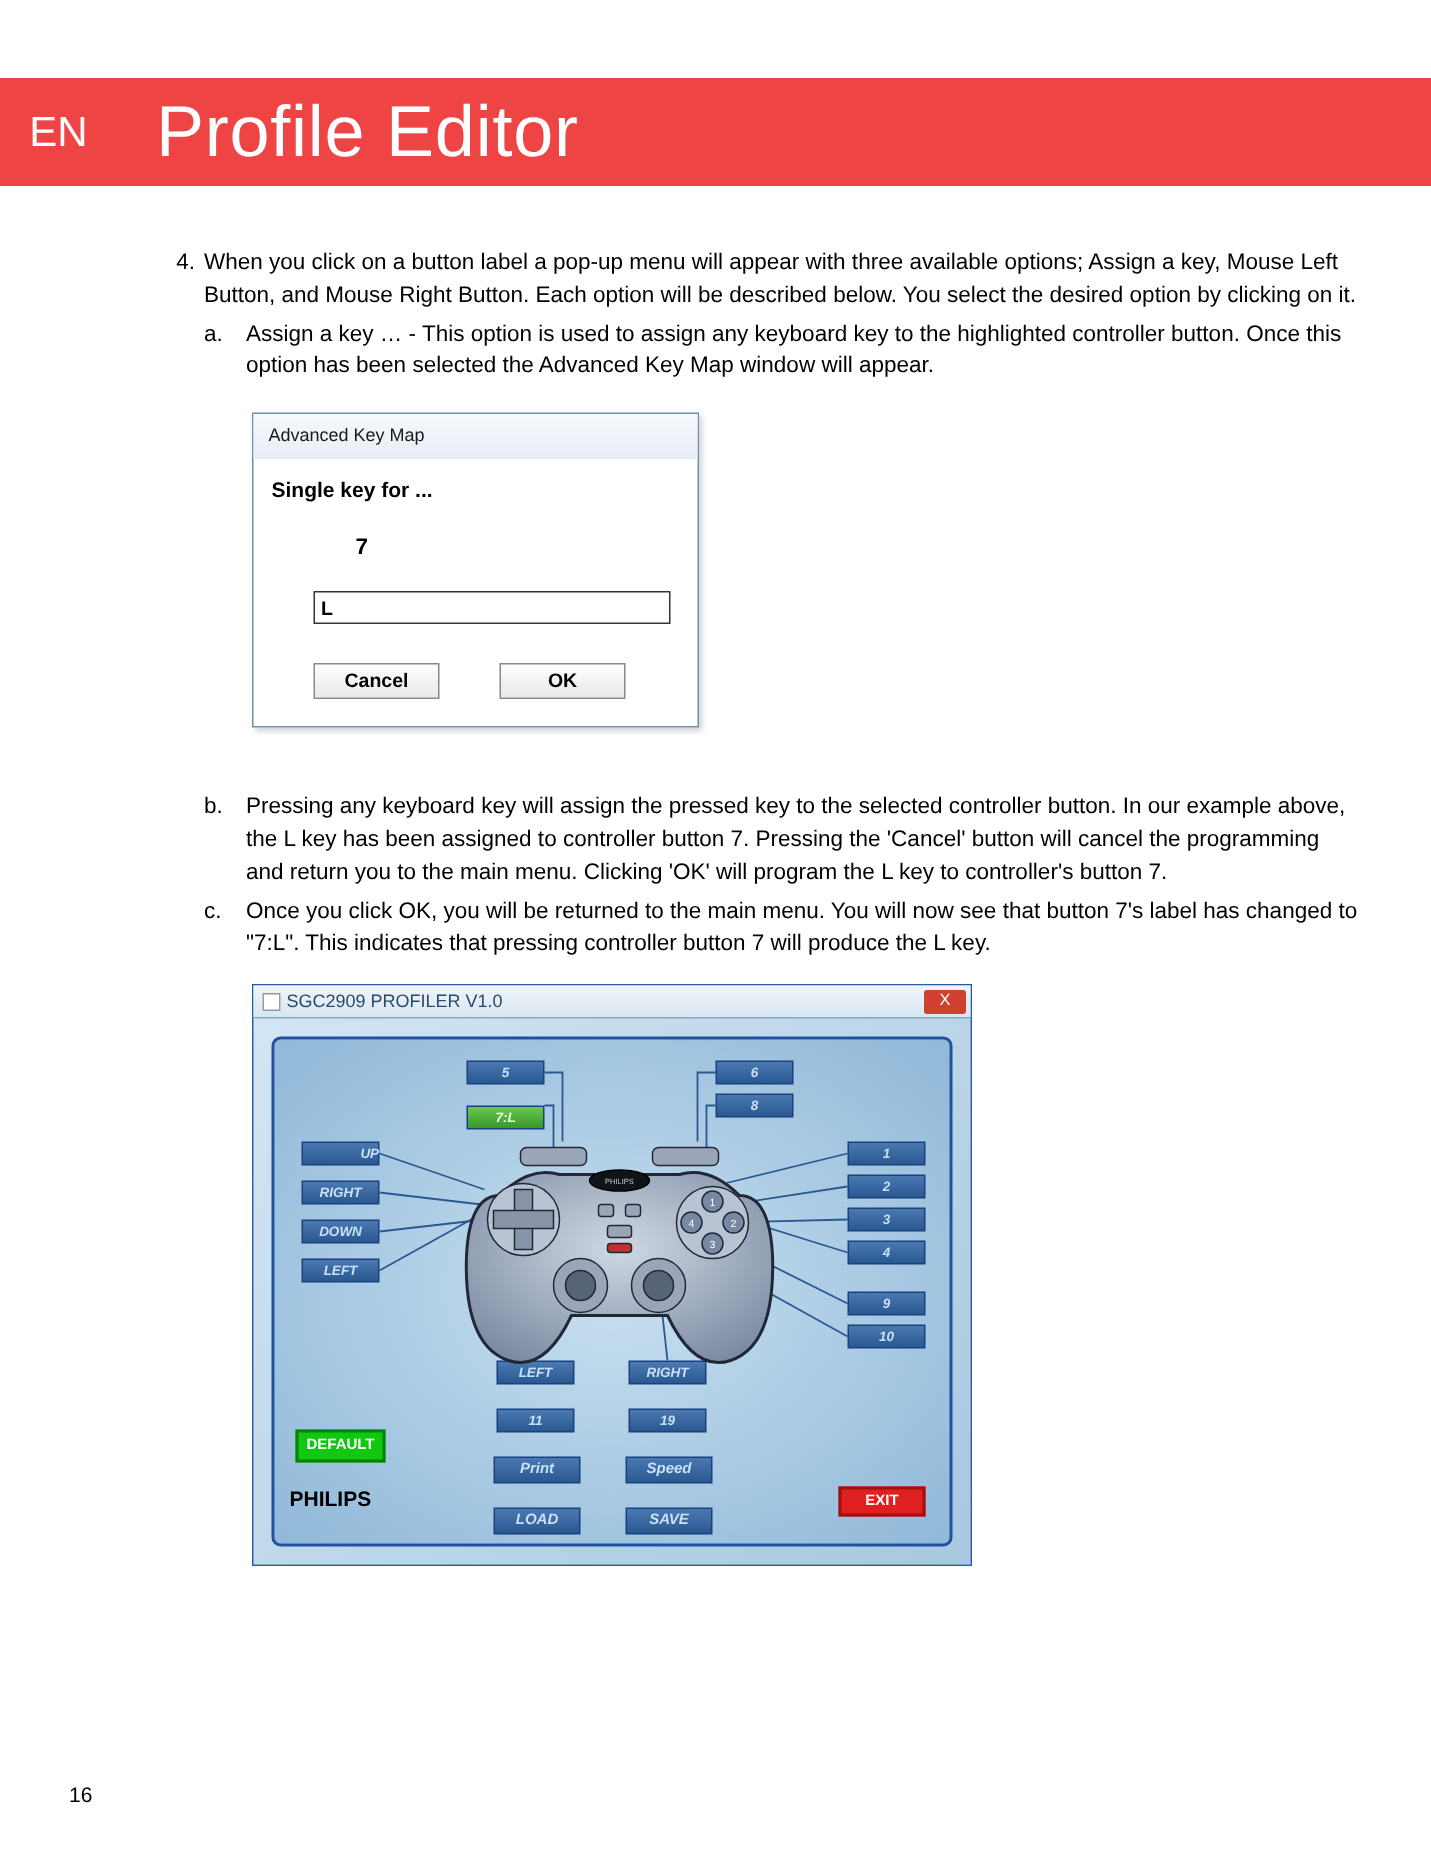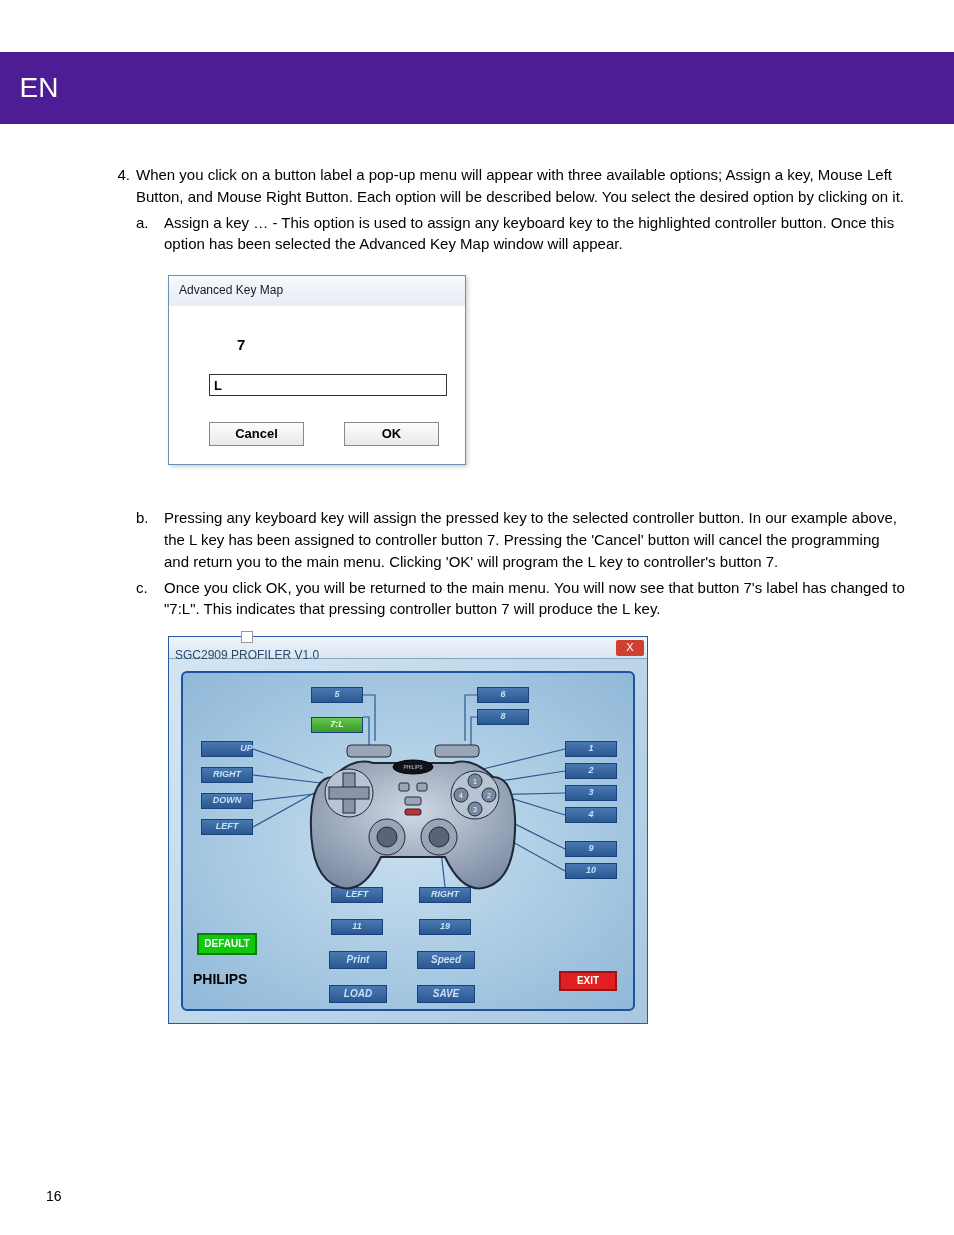--- a/index.html
+++ b/index.html
@@ -1,72 +1,74 @@
 <!DOCTYPE html>
 <html><head>
 <meta charset="utf-8">
 <style>
   * { box-sizing: border-box; margin: 0; padding: 0; }
   body { width: 954px; height: 1235px; background: #fff; font-family: "Gill Sans", "Gill Sans MT", "Helvetica Neue", Arial, sans-serif; position: relative; color: #000; }
-  .header-bar { position: absolute; top: 52px; left: 0; width: 100%; height: 72px; background: #4c1d95; display: flex; align-items: center; }
+  .header-bar { position: absolute; top: 52px; left: 0; width: 100%; height: 72px; background: #ef4444; display: flex; align-items: center; }
   .lang-box { width: 78px; height: 72px; display: flex; align-items: center; justify-content: center; font-size: 28px; color: #fff; }
   .title { font-size: 48px; font-weight: 300; color: #fff; padding-left: 26px; letter-spacing: 0.5px; }
   .body-content { position: absolute; top: 164px; left: 106px; width: 800px; font-size: 15px; line-height: 1.45; }
   .step4 { display: flex; }
   .step4 .num { width: 30px; flex-shrink: 0; text-align: right; padding-right: 6px; }
   .step4 .txt { flex: 1; }
   .sub-a { display: flex; margin-top: 4px; padding-left: 30px; }
   .sub-a .let { width: 28px; flex-shrink: 0; }
   .dialog1 { margin: 20px 0 0 62px; width: 298px; border: 1px solid #6c90b0; background: #fff; font-family: "Segoe UI", Tahoma, sans-serif; box-shadow: 2px 2px 4px rgba(0,0,0,0.18); }
   .dialog1 .tb { height: 30px; display: flex; align-items: center; padding-left: 10px; background: linear-gradient(to bottom, #f6f9fc, #e6edf5); font-size: 12px; color: #1a1a1a; }
   .dialog1 .inner { padding: 10px 12px 18px 12px; }
   .dialog1 .label { font-weight: bold; font-size: 14px; }
   .dialog1 .seven { text-align: left; padding-left: 56px; font-weight: bold; font-size: 15px; margin: 18px 0 18px 0; }
   .dialog1 input { width: 238px; height: 22px; margin-left: 28px; border: 1px solid #333; font-family: inherit; font-weight: bold; padding-left: 4px; font-size: 13px; }
   .dialog1 .btns { display: flex; justify-content: flex-start; gap: 40px; margin-top: 26px; margin-left: 28px; }
-  .dialog1 .btn { width: 95px; height: 24px; border: 1px solid #888; background: linear-gradient(to bottom,#fdfdfd,#e9e9e9); font-weight: bold; font-size: 13px; display: flex; align-items: center; justify-content: center; cursor: pointer; font-family: inherit; }
+  .dialog1 .btn { width: 84px; height: 24px; border: 1px solid #888; background: linear-gradient(to bottom,#fdfdfd,#e9e9e9); font-weight: bold; font-size: 13px; display: flex; align-items: center; justify-content: center; cursor: pointer; font-family: inherit; }
   .below { margin-top: 42px; }
   .window2 { margin: 16px 0 0 62px; width: 480px; height: 388px; border: 1px solid #2a5aa0; background: linear-gradient(135deg, #d4e6f4, #a8c8e0); font-family: "Segoe UI", Tahoma, sans-serif; position: relative; }
   .window2 .tb2 { height: 22px; background: linear-gradient(to bottom,#f0f5fa,#d8e6f2); border-bottom:1px solid #8ab; display:flex; align-items:center; justify-content:space-between; padding:0 3px 0 6px; }
-  .window2 .tb2 .ttl2 { font-size:12px; color:#2a4a6a; display:flex; align-items:center; gap:4px;flex-direction:column;}
+  .window2 .tb2 .ttl2 { font-size:12px; color:#2a4a6a; display:flex; align-items:center; gap:4px;}
   .window2 .tb2 .appicon { width:12px; height:12px; background:#fff; border:1px solid #999; }
   .window2 .tb2 .close { width:28px; height:16px; background:#d04030; color:#fff; display:flex; align-items:center; justify-content:center; border-radius:2px; font-size:11px; cursor:pointer; font-family:Arial;}
   .panel-inner { position:absolute; top:34px; left:12px; right:12px; bottom:12px; border:2px solid #2050a0; border-radius:6px; background: radial-gradient(ellipse at center, #c8e0f0 0%, #90b8d8 100%); }
   .map-btn { position:absolute; width:52px; height:16px; border:1px solid #1a4080; background:linear-gradient(to bottom,#4a78b0,#2a5890); color:#c8e0f8; font-size:9px; font-style:italic; font-weight:bold; display:flex; align-items:center; justify-content:center; cursor:pointer; }
   .map-btn.green { background:linear-gradient(to bottom,#68c850,#3a9828); color:#e8ffe0; }
   .map-btn.wide { width:58px; height:18px; font-size:10px; font-style:italic; }
   .default-btn { position:absolute; left:14px; top:260px; width:60px; height:22px; background:#10c810; border:2px solid #0a800a; color:#fff; font-size:10px; font-weight:bold; display:flex;align-items:center;justify-content:center;cursor:pointer;}
   .exit-btn { position:absolute; right:16px; top:298px; width:58px; height:20px; background:#e02020; border:2px solid #a01010; color:#fff; font-size:10px; font-weight:bold; display:flex;align-items:center;justify-content:center;cursor:pointer;}
   .philips-logo { position:absolute; left:10px; top:296px; font-family: Arial; font-weight:bold; font-size:14px; letter-spacing:0px; color:#000;}
   .controller { position:absolute; left:120px; top:64px; width:220px; height:160px; }
   .controller svg { width:100%; height:100%; }
   .wire { position:absolute; stroke:#2a5890; stroke-width:1.2; fill:none; }
   .page-num { position:absolute; left:46px; top:1188px; font-size:14px; }
 </style>
 </head>
 <body>
 
 <div class="header-bar">
   <div class="lang-box">EN</div>
+  <div class="title">Profile Editor</div>
 </div>
 
 <div class="body-content">
 
   <div class="step4">
     <div class="num">4.</div>
     <div class="txt">When you click on a button label a pop-up menu will appear with three available options; Assign a key, Mouse Left Button, and Mouse Right Button. Each option will be described below. You select the desired option by clicking on it.</div>
   </div>
   <div class="sub-a">
     <div class="let">a.</div>
     <div>Assign a key … - This option is used to assign any keyboard key to the highlighted controller button. Once this option has been selected the Advanced Key Map window will appear.</div>
   </div>
 
   <div class="dialog1">
     <div class="tb">Advanced Key Map</div>
     <div class="inner">
+      <div class="label">Single key for ...</div>
       <div class="seven">7</div>
       <input value="L" style="">
       <div class="btns">
         <div class="btn">Cancel</div>
         <div class="btn">OK</div>
       </div>
     </div>
   </div>
 
   <div class="below">

